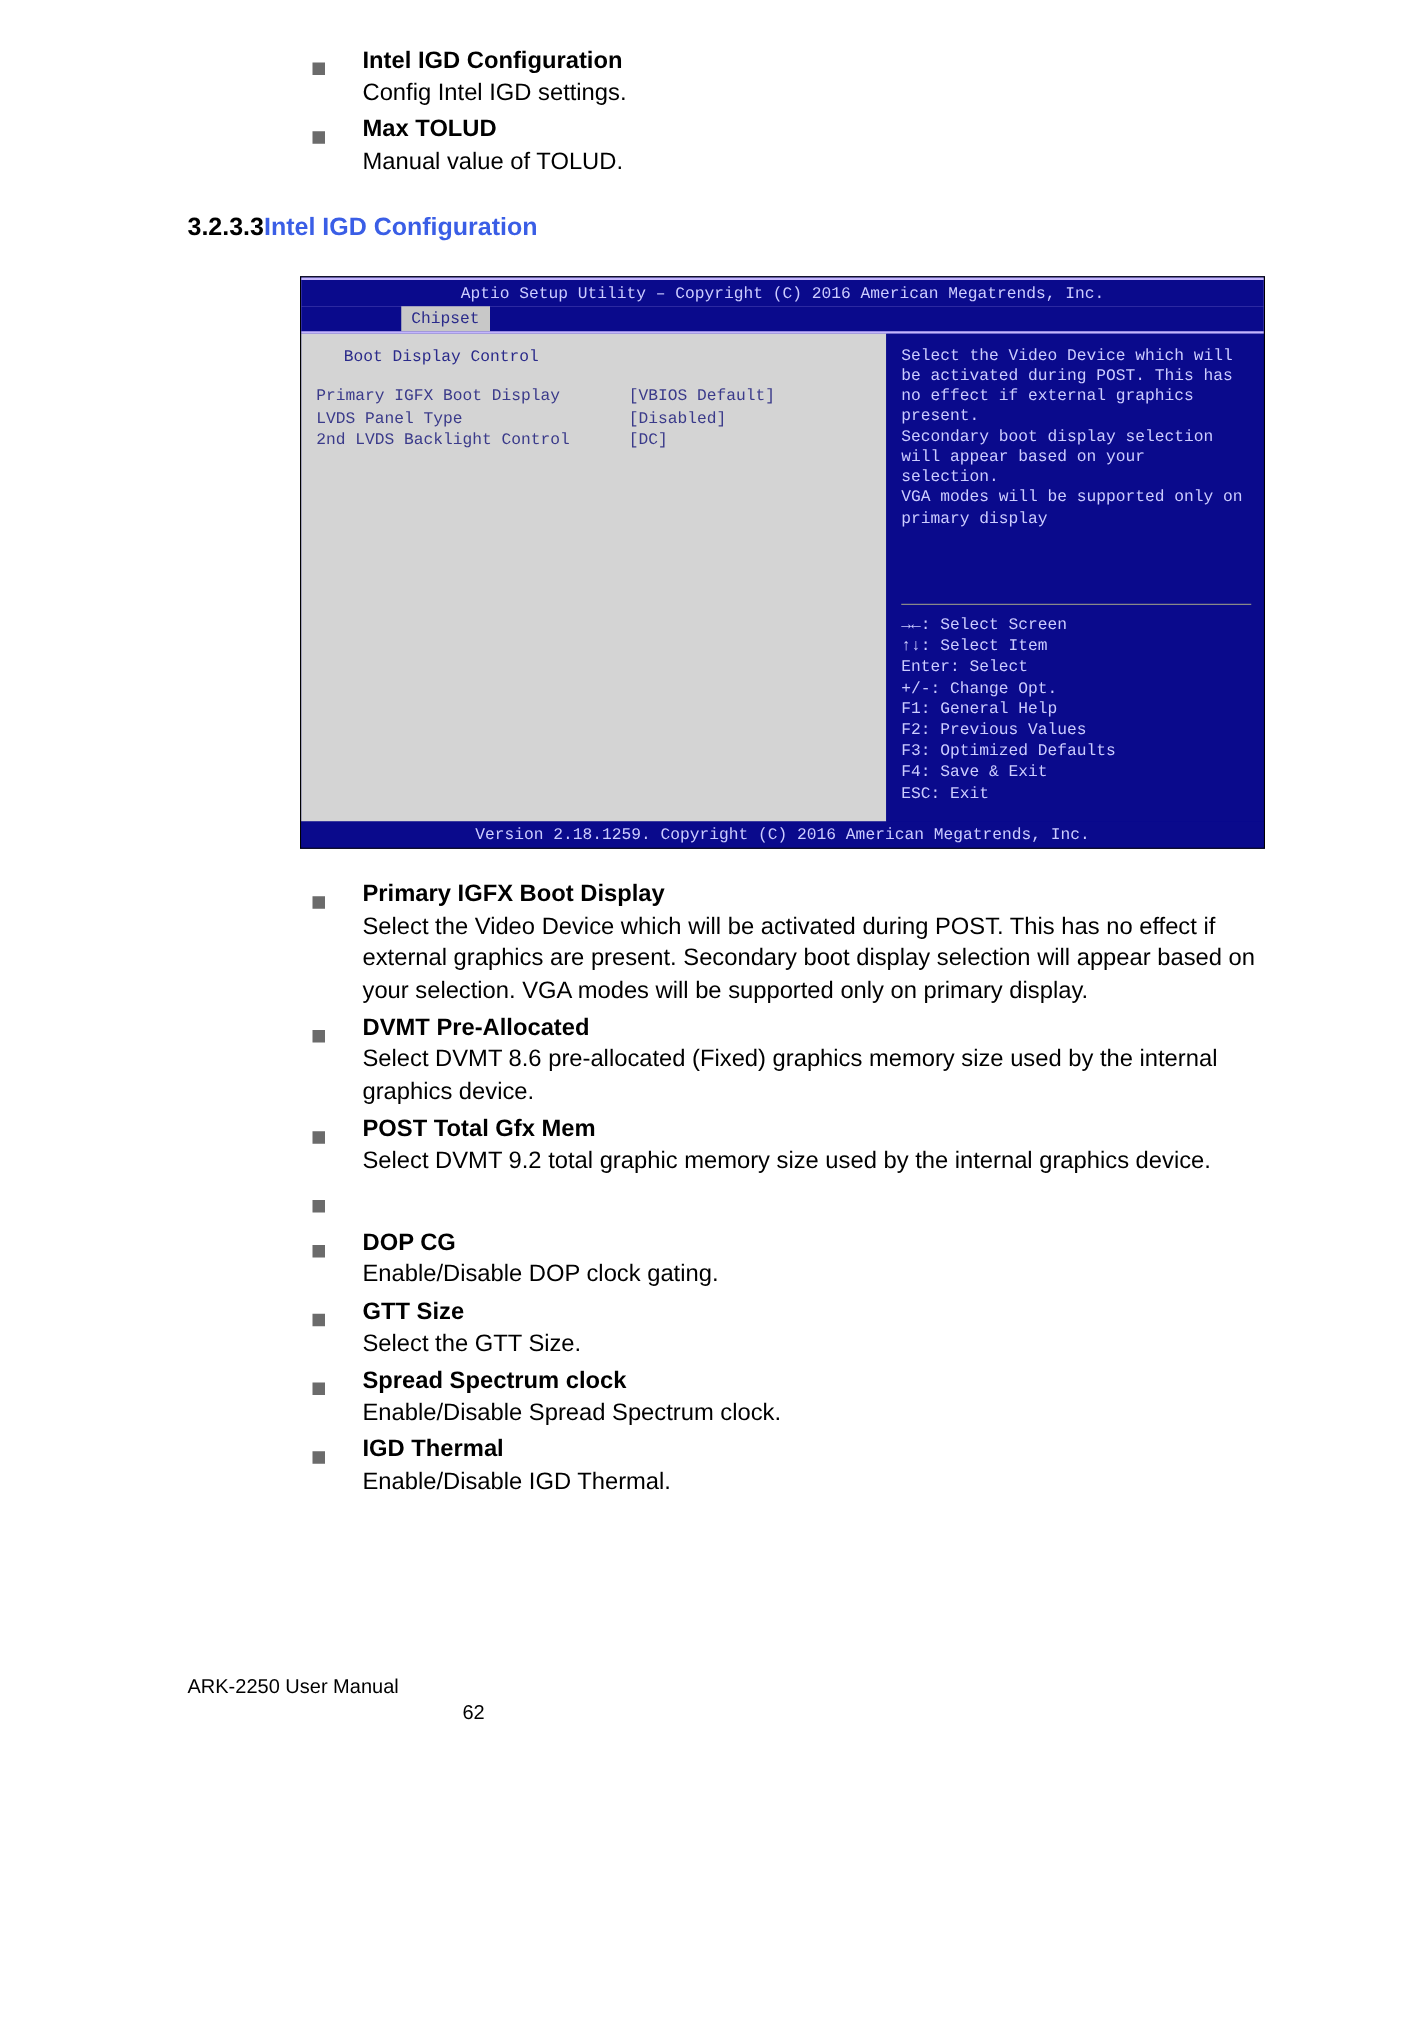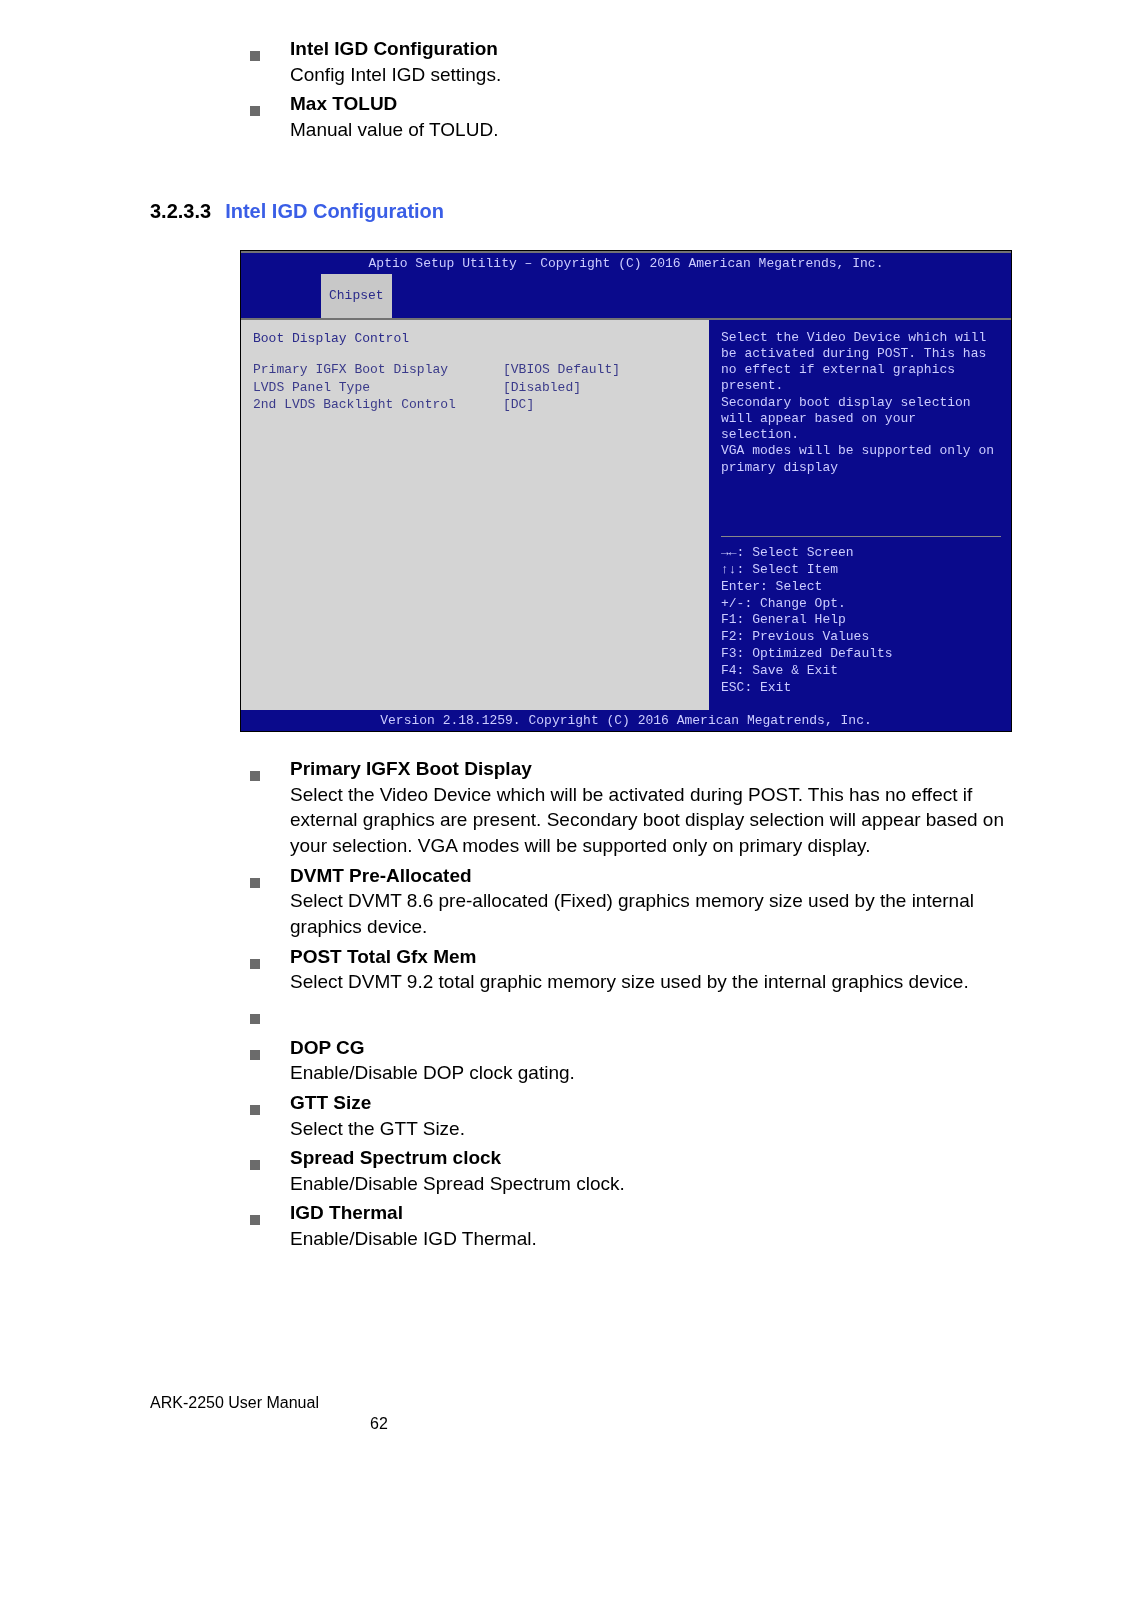--- a/index.html
+++ b/index.html
@@ -24,71 +24,71 @@
   .sq::before{
     content:"";
     display:inline-block;
     width:10px;height:10px;
     background:#6b6b6b;
     margin-left:0;
   }
   .term{font-weight:bold;}
   .sect-row{
     display:flex;
-    gap:14px;
-    margin-top:55px;
+    gap:0;
+    margin-top:26px;
     margin-bottom:25px;
   }
   .sect-num{font-weight:bold;font-size:20px;}
   .sect-title{font-weight:bold;font-size:20px;color:#3a5ee6;}
   .zone-a{margin-left:100px;}
   .zone-b{margin-left:100px;margin-top:24px;}
   
   .bios{
     margin:0 0 0 90px;
     width:770px;
     font-family:"Courier New",monospace;
     font-size:13px;
     color:#fff;
     background:#0a0a8c; 
     border:1px solid #000;
   }
   .bios-top{
-    background:#737373;
+    background:#c4b5fd;
     padding:2px 0 2px 0;
   }
   .bios-title{
     text-align:center;
     color:#ccccff;
     background:#0a0a8c;
     padding:2px 0;
     white-space:pre;
   }
   .bios-tabs{
     background:#0a0a8c;
     padding:0 0 0 80px;
   }
   .tab-sel{
     display:inline-block;
     background:#c8c8c8;
     color:#2a2a8a;
-    padding:13px 8px;
+    padding:1px 8px;
   }
   .bios-body{
     display:flex;
     height:390px;
   }
   .left{
     flex:1;
     background:#d4d4d4;
     color:#3a3a8a;
     padding:10px 10px 10px 12px;
     position:relative;
   }
-  .left .hdr{color:#2a2a8a;margin-bottom:14px;}
+  .left .hdr{color:#2a2a8a;margin-bottom:14px;margin-left:22px;}
   .left .row{display:flex;}
   .left .lbl{width:250px;color:#3a3a8a;}
   .left .val{color:#3a3a8a;}
   .right{
     width:280px;
     background:#0a0a8c;
     color:#ccccff;
     padding:10px 10px 10px 12px;
     display:flex;
     flex-direction:column;

